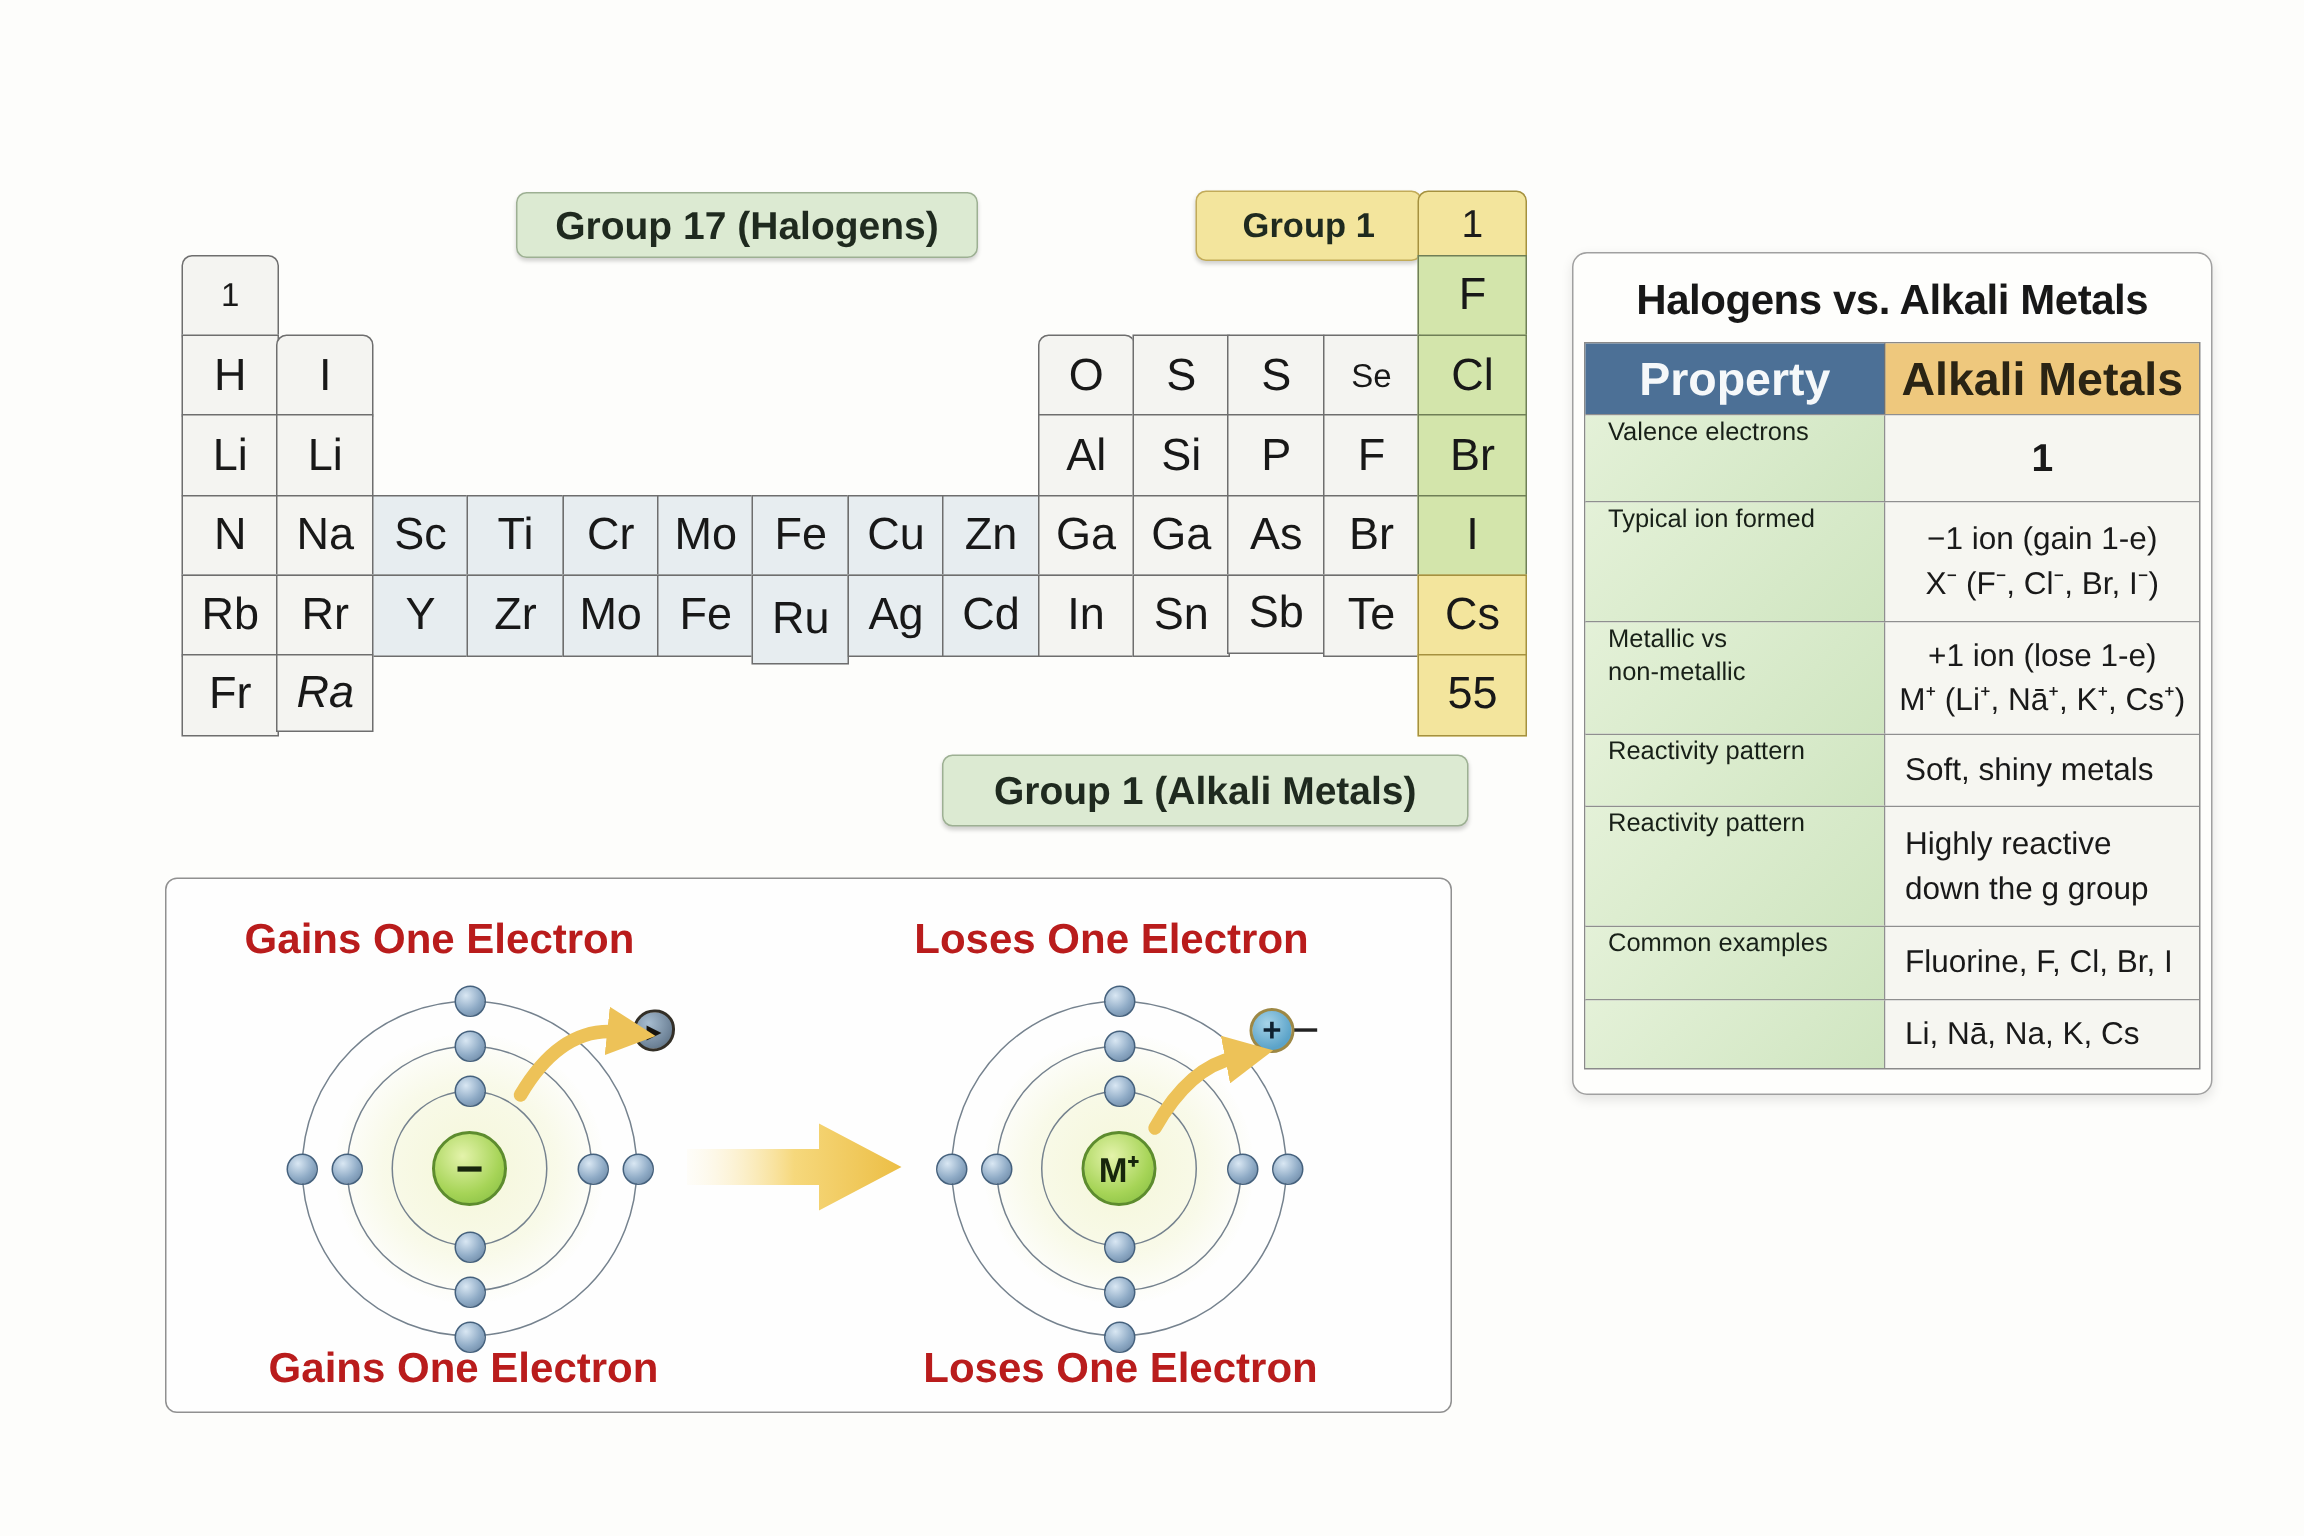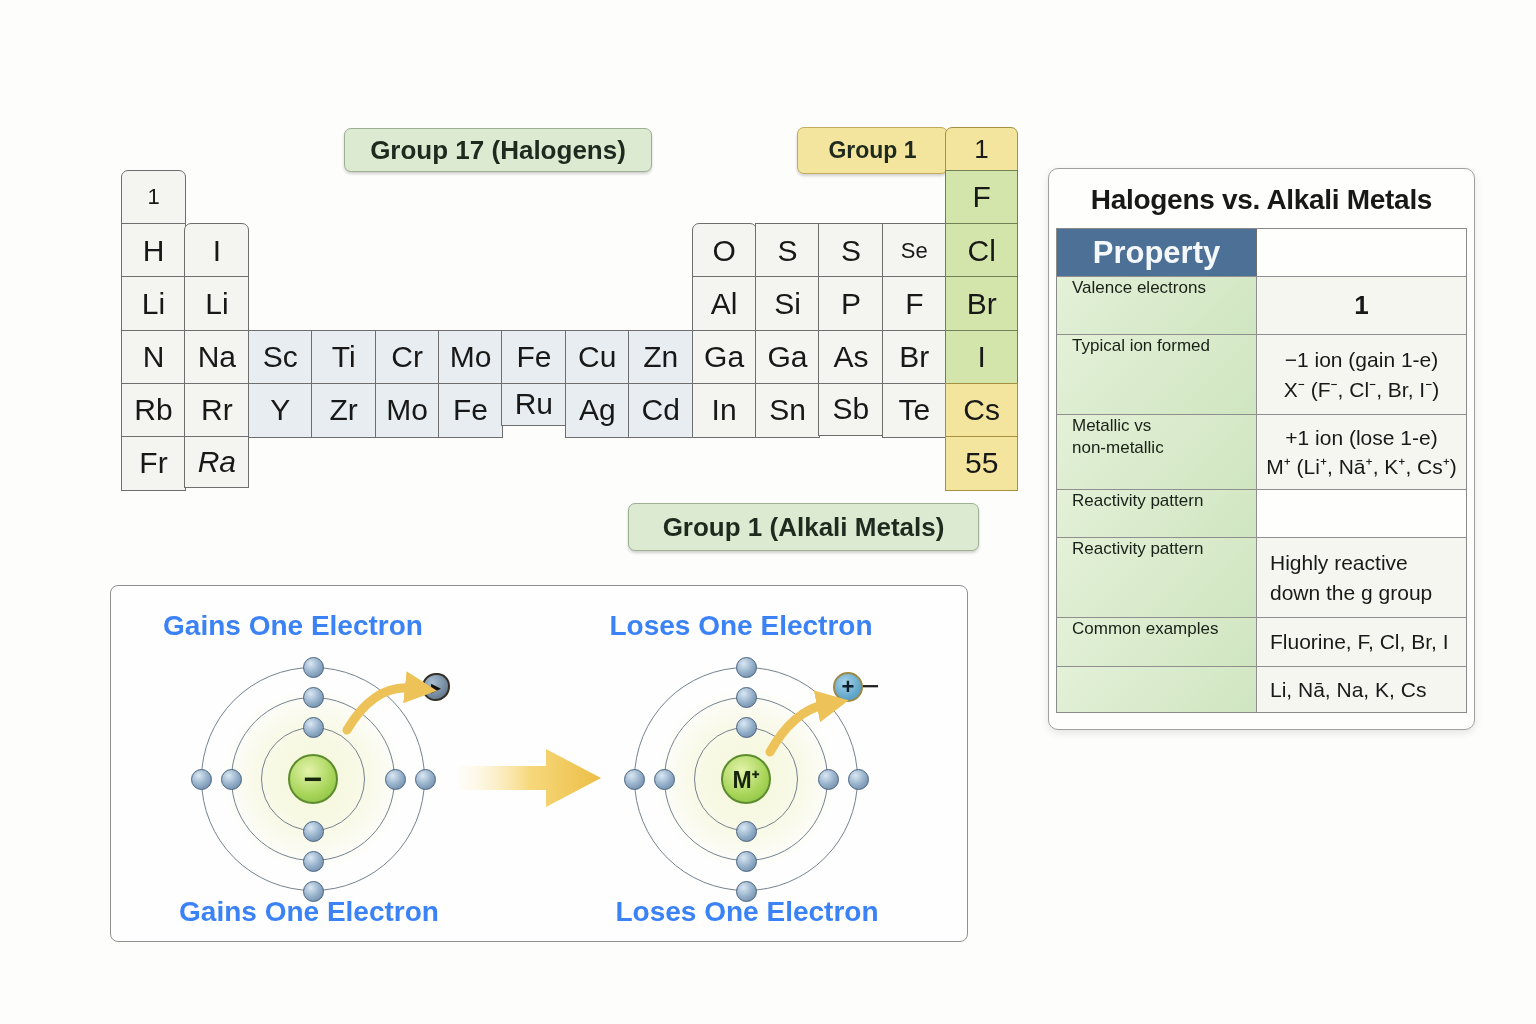--- a/index.html
+++ b/index.html
@@ -67,21 +67,21 @@
   }
   .cval.center{align-items:center;padding-left:0;}
   .cval.big{font-size:26px;font-weight:700;}
   
   #panel{
     position:absolute;left:110px;top:585px;width:858px;height:357px;box-sizing:border-box;
     background:#fefefe;border:1.6px solid #909090;border-radius:8px;
   }
   .atitle{
     position:absolute;transform:translateX(-50%);white-space:nowrap;
-    font-size:28px;font-weight:600;color:#3b82f6;
+    font-size:28px;font-weight:600;color:#b91c1c;
   }
   .glow{position:absolute;border-radius:50%;
     background:radial-gradient(circle,rgba(244,246,215,.95) 0%,rgba(244,246,215,.55) 45%,rgba(244,246,215,0) 72%);}
   .orbit{position:absolute;border:1.6px solid #75828e;border-radius:50%;box-sizing:border-box;}
   .electron{
     position:absolute;border-radius:50%;box-sizing:border-box;border:1.5px solid #45617d;
     background:radial-gradient(circle at 35% 30%,#d9e7f3,#8fabc6 55%,#647f9c);
   }
   .nucleus{
     position:absolute;border-radius:50%;box-sizing:border-box;border:2px solid #5d8c2e;
@@ -144,38 +144,39 @@
       <div class="pcell plain" style="position: absolute; left: 755px; top: 329.6px; width: 65px; height: 54.8px;">Ga</div>
       <div class="pcell plain" style="position: absolute; left: 818.4px; top: 329.6px; width: 65px; height: 54.8px;">As</div>
       <div class="pcell plain" style="position: absolute; left: 881.8px; top: 329.6px; width: 65px; height: 54.8px;">Br</div>
       <div class="pcell green" style="position: absolute; left: 945.2px; top: 329.6px; width: 73px; height: 54.8px;">I</div>
       <div class="pcell plain" style="position: absolute; left: 121px; top: 382.8px; width: 65px; height: 54.8px;">Rb</div>
       <div class="pcell plain" style="position: absolute; left: 184.4px; top: 382.8px; width: 65px; height: 54.8px;">Rr</div>
       <div class="pcell blue" style="position: absolute; left: 247.8px; top: 382.8px; width: 65px; height: 54.8px;">Y</div>
       <div class="pcell blue" style="position: absolute; left: 311.2px; top: 382.8px; width: 65px; height: 54.8px;">Zr</div>
       <div class="pcell blue" style="position: absolute; left: 374.6px; top: 382.8px; width: 65px; height: 54.8px;">Mo</div>
       <div class="pcell blue" style="position: absolute; left: 438px; top: 382.8px; width: 65px; height: 54.8px;">Fe</div>
-      <div class="pcell blue" style="position: absolute; left: 501.4px; top: 382.8px; width: 65px; height: 43px;">Ru</div>
+      <div class="pcell blue" style="position: absolute; left: 501.4px; top: 382.8px; width: 65px; height: 60px;">Ru</div>
       <div class="pcell blue" style="position: absolute; left: 564.8px; top: 382.8px; width: 65px; height: 54.8px;">Ag</div>
       <div class="pcell blue" style="position: absolute; left: 628.2px; top: 382.8px; width: 65px; height: 54.8px;">Cd</div>
       <div class="pcell plain" style="position: absolute; left: 691.6px; top: 382.8px; width: 65px; height: 54.8px;">In</div>
       <div class="pcell plain" style="position: absolute; left: 755px; top: 382.8px; width: 65px; height: 54.8px;">Sn</div>
       <div class="pcell plain" style="position: absolute; left: 818.4px; top: 382.8px; width: 65px; height: 53px;">Sb</div>
       <div class="pcell plain" style="position: absolute; left: 881.8px; top: 382.8px; width: 65px; height: 54.8px;">Te</div>
       <div class="pcell yellow" style="position: absolute; left: 945.2px; top: 382.8px; width: 73px; height: 54.8px;">Cs</div>
       <div class="pcell plain" style="position: absolute; left: 121px; top: 436px; width: 65px; height: 54.8px;">Fr</div>
       <div class="pcell plain" style="position: absolute; left: 184.4px; top: 436px; width: 65px; height: 52px; font-style: italic;">Ra</div>
       <div class="pcell yellow" style="position: absolute; left: 945.2px; top: 436px; width: 73px; height: 54.8px;">55</div>
     </div>
 
   <div id="card">
     <div id="card-title">Halogens vs. Alkali Metals</div>
     <div id="ctable">
       <div class="chrow">
         <div class="chead left">Property</div>
+        <div class="chead right">Alkali Metals</div>
       </div>
       <div id="crows">
           <div class="crow" style="height: 58px;">
             <div class="cprop">
               <div>Valence electrons</div>
             </div>
             <div class="cval center big">
               <div>1</div>
             </div>
           </div>
@@ -194,20 +195,23 @@
               <div>non-metallic</div>
             </div>
             <div class="cval center">
               <div>+1 ion (lose 1-e)</div>
               <div>M⁺ (Li⁺, Nā⁺, K⁺, Cs⁺)</div>
             </div>
           </div>
           <div class="crow" style="height: 48px;">
             <div class="cprop">
               <div>Reactivity pattern</div>
+            </div>
+            <div class="cval">
+              <div>Soft, shiny metals</div>
             </div>
           </div>
           <div class="crow" style="height: 80px;">
             <div class="cprop">
               <div>Reactivity pattern</div>
             </div>
             <div class="cval">
               <div>Highly reactive</div>
               <div>down the g group</div>
             </div>

